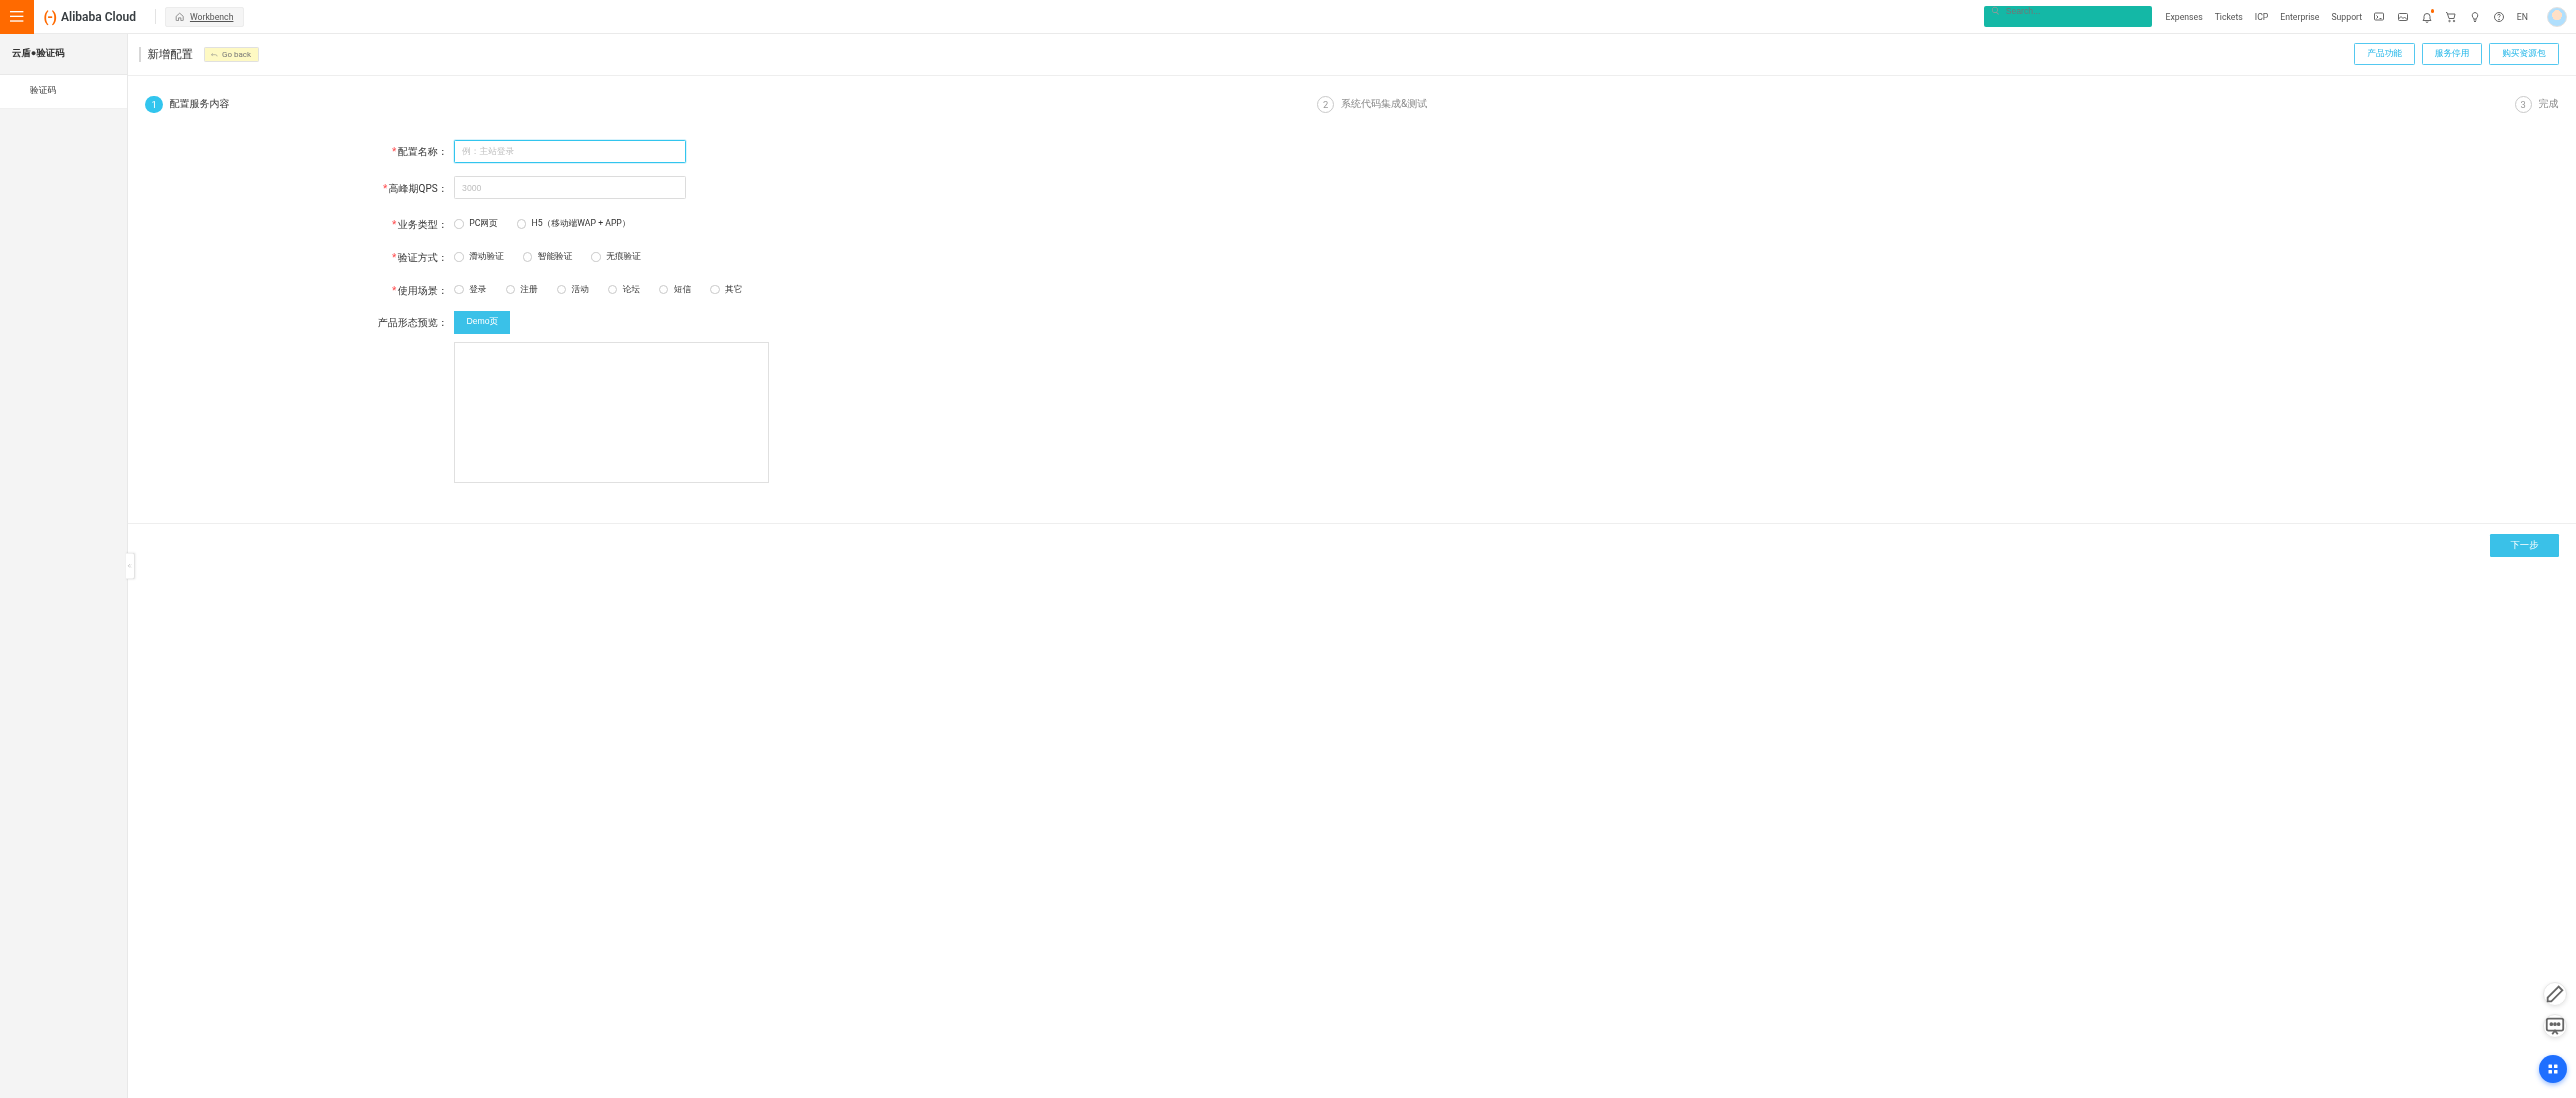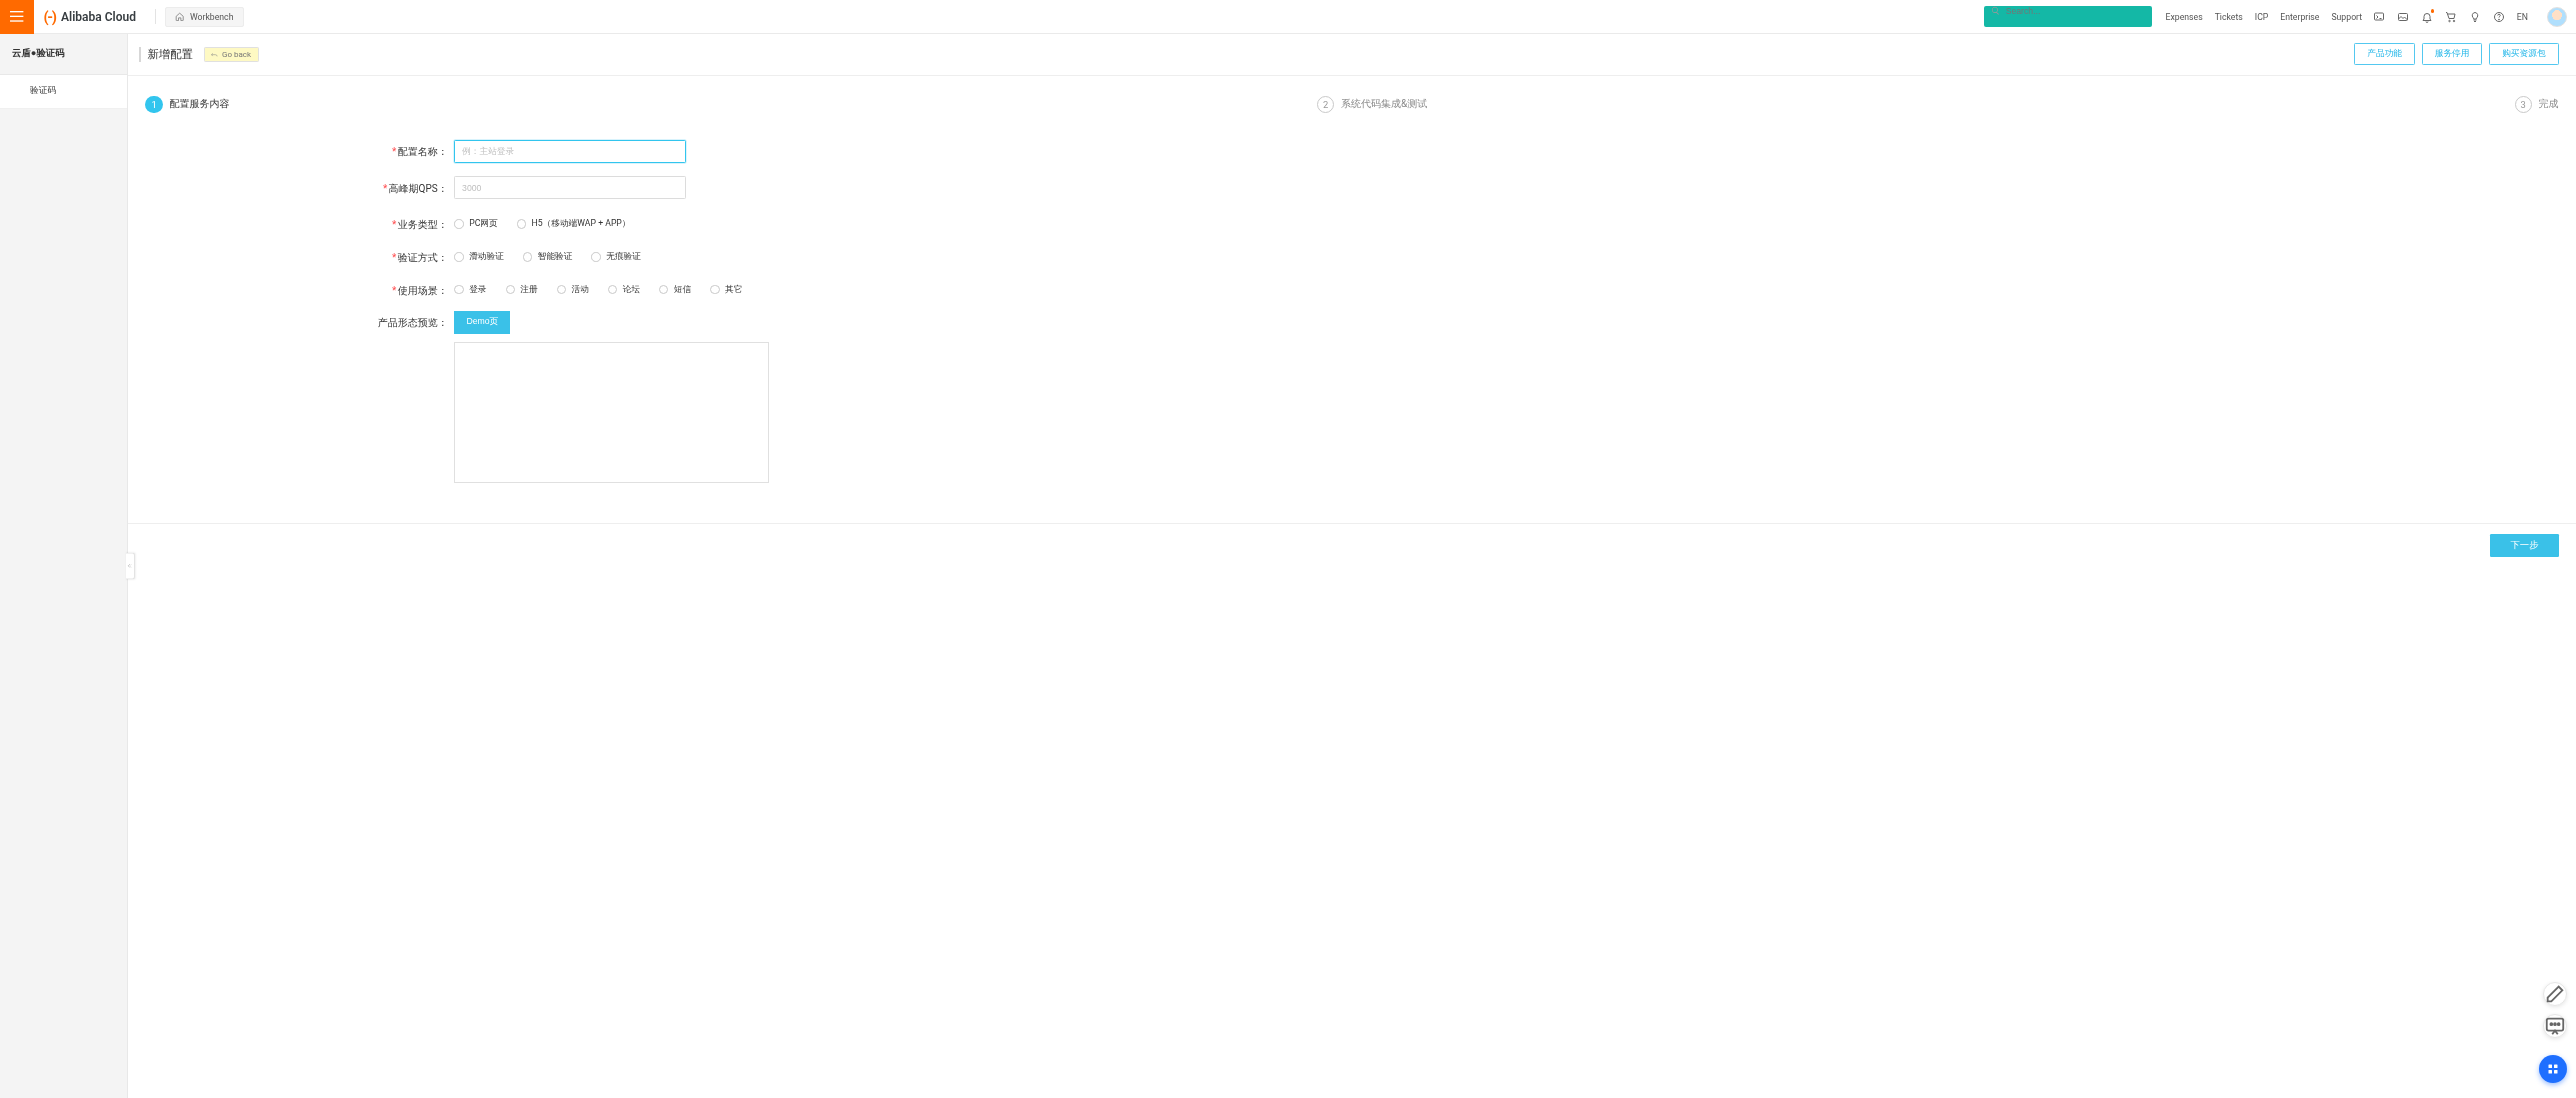--- a/index.html
+++ b/index.html
@@ -6,21 +6,21 @@
   html, body { width: 100%; height: 100%; font-family: -apple-system, BlinkMacSystemFont, "Segoe UI", Roboto, "Helvetica Neue", Arial, "PingFang SC", "Hiragino Sans GB", "Microsoft YaHei", sans-serif; font-size: 8.7px; color: #333; background: #fff; }
   
   
   .topbar { height: 34px; display: flex; align-items: center; border-bottom: 0.7px solid #eaeaea; background: #fff; }
   .hamburger { width: 34px; height: 34px; background: #ff6a00; display: flex; align-items: center; justify-content: center; cursor: pointer; }
   .hamburger svg { width: 13.4px; height: 10.7px; }
   .logo { display: flex; align-items: center; padding: 0 9.4px; gap: 5.4px; }
   .logo-mark { color: #ff6a00; font-weight: 700; font-size: 14.8px; letter-spacing: -1.3px; }
   .logo-text { color: #373d41; font-size: 12px; font-weight: 600; }
   .divider-v { width: 0.7px; height: 14.8px; background: #e3e3e3; margin: 0 9.4px; }
-  .workbench-btn { display: inline-flex; align-items: center; gap: 5.4px; background: #f5f5f5; border: 0.7px solid #ececec; border-radius: 2px; padding: 4px 9.4px; cursor: pointer; color: #555; }
+  .workbench-btn { display: inline-flex; align-items: center; gap: 5.4px; background: #f5f5f5; border: 0.7px solid #ececec; border-radius: 2px; padding: 4px 9.4px; cursor: pointer; color: #555; text-decoration: underline; }
   .workbench-btn svg { width: 9.4px; height: 9.4px; }
   .top-spacer { flex: 1; }
   .searchbox { display: flex; align-items: flex-start; background: #14b8a6; border-radius: 2px; height: 21.5px; width: 168px; padding: 0 6.7px; margin-right: 13.4px; }
   .searchbox svg { width: 9.4px; height: 9.4px; fill: #999; margin-right: 5.4px; }
   .searchbox input { border: none; background: transparent; outline: none; flex: 1; font-size: 8.7px; color: #333; }
   .topnav { display: flex; align-items: center; gap: 12px; padding-right: 10.7px; }
   .topnav a { color: #555; text-decoration: none; cursor: pointer; }
   .top-icons { display: flex; align-items: center; gap: 12px; padding-right: 9.4px; }
   .top-icons .ico { width: 12px; height: 12px; display: flex; align-items: center; justify-content: center; color: #666; cursor: pointer; position: relative; }
   .top-icons .ico.dot::after { content: ""; position: absolute; top: -1.3px; right: -1.3px; width: 3.4px; height: 3.4px; background: #ff6a00; border-radius: 50%; }

